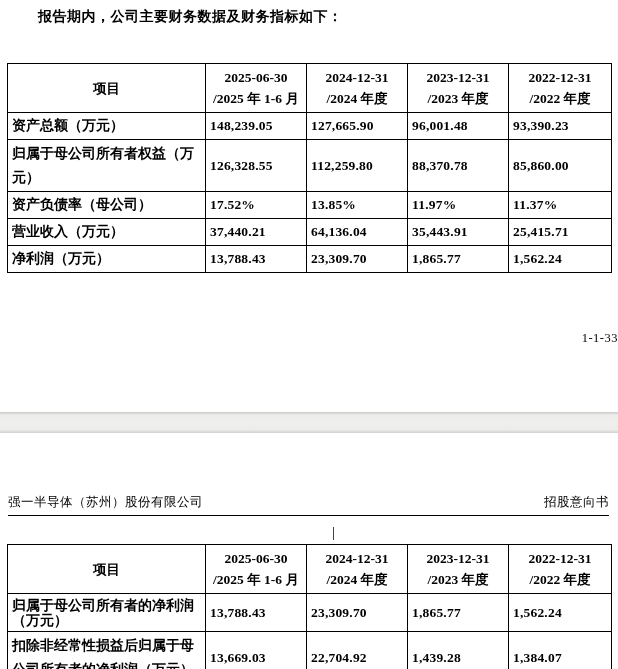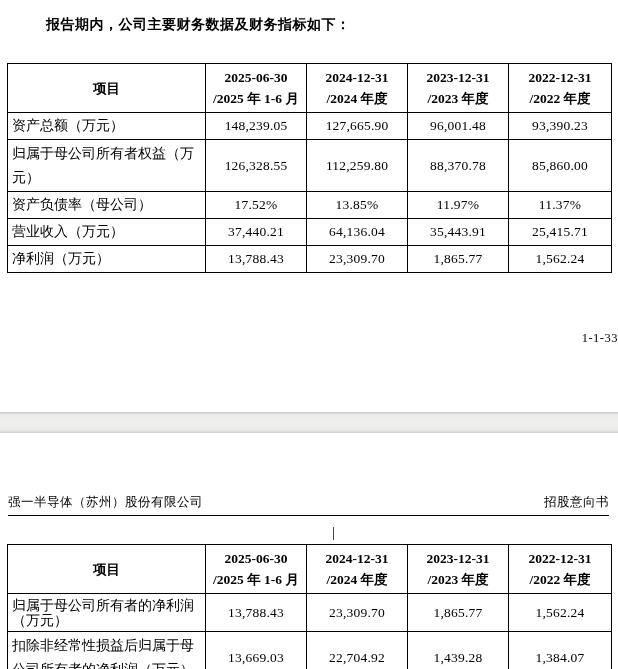--- a/index.html
+++ b/index.html
@@ -10,21 +10,21 @@
     overflow: hidden;
     background: #ffffff;
     color: #000000;
     font-family: "Liberation Serif", "DejaVu Serif", serif;
   }
 
   .intro {
     position: absolute;
     left: 38px;
     top: 8px;
-    margin: 8px;
+    margin: 0;
     font-size: 14px;
     font-weight: bold;
     letter-spacing: 0.5px;
     white-space: nowrap;
   }
 
   table.fin {
     position: absolute;
     left: 7px;
     width: 604px;
@@ -38,38 +38,39 @@
 
   .fin col.c-item { width: 198px; }
   .fin col.c-p    { width: 101px; }
   .fin col.c-pl   { width: 103px; }
 
   .fin th, .fin td {
     border: 1px solid #000000;
     padding: 1px 4px;
     overflow: hidden;
     vertical-align: middle;
+    font-weight: bold;
   }
   .fin th {
     font-weight: bold;
     text-align: center;
     font-size: 13.5px;
     line-height: 21px;
   }
   th.period { white-space: pre-line; }
 
   td.lbl {
     text-align: left;
     font-size: 14px;
     line-height: 24px;
     padding-left: 4px;
   }
   tr.compact td.lbl { line-height: 15px; }
   td.num {
-    text-align: center;
+    text-align: left;
     font-size: 13.5px;
     padding-right: 4px;
     letter-spacing: 0.2px;
     white-space: nowrap;
   }
 
   .pageno {
     position: absolute;
     top: 331px;
     left: 0;

